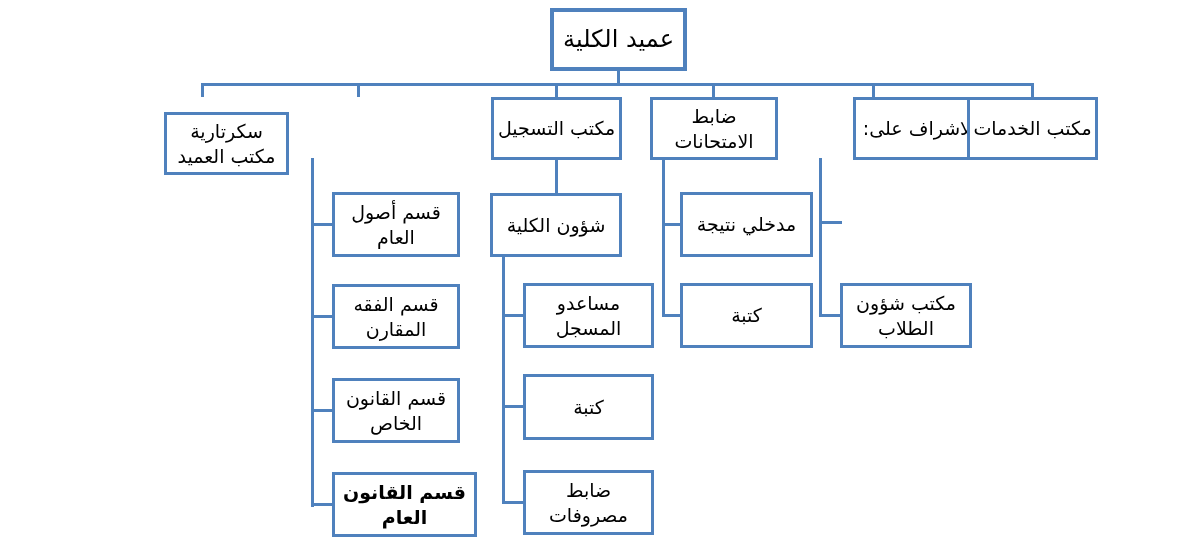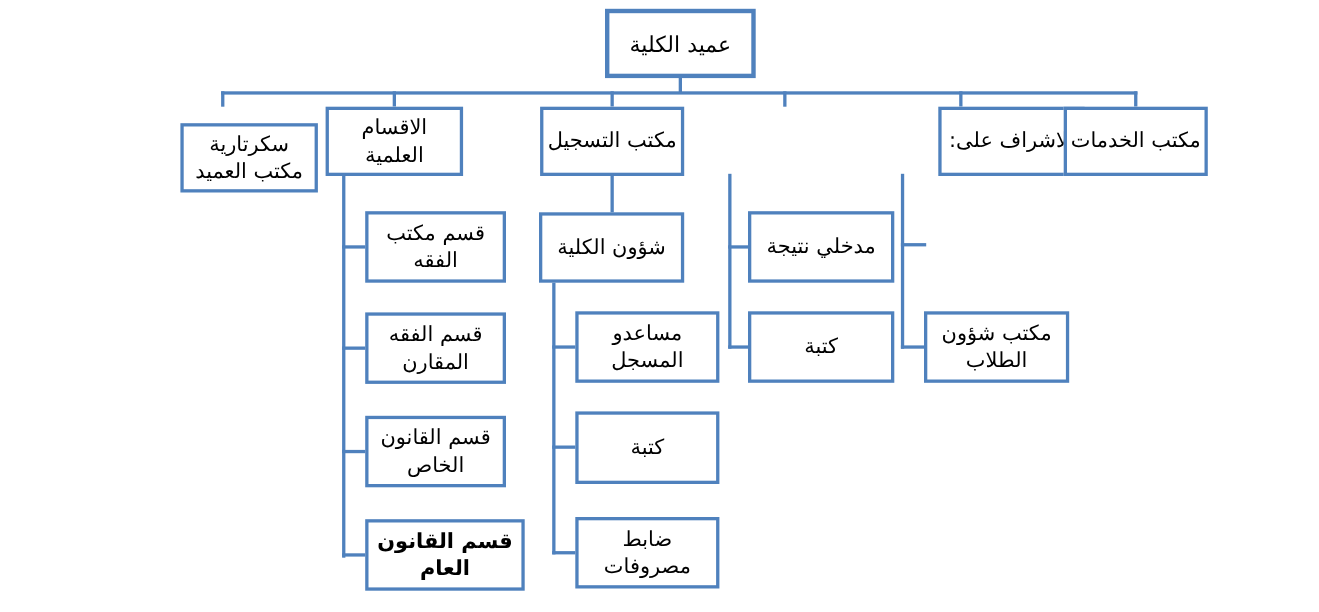--- a/index.html
+++ b/index.html
@@ -18,21 +18,21 @@
     background:#ffffff;
     color:#000000;
     display:flex;
     align-items:center;
     justify-content:center;
     text-align:center;
     font-size:19px;
     line-height:1.3;
     padding:1px 3px;
   }
-  .node.root{border-width:4px;font-size:20px;}
+  .node.root{border-width:4px;font-size:24px;}
   .node.bold{font-weight:bold;}
   .line{
     position:absolute;
     background:#4f81bd;
   }
 </style>
 </head>
 <body>
 
 <div id="canvas">
@@ -43,36 +43,36 @@
   <div class="line" style="left:201px;top:83px;width:833px;height:3px;"></div>
   <div class="line" style="left:201px;top:83px;width:3px;height:14px;"></div>
   <div class="line" style="left:357px;top:83px;width:3px;height:14px;"></div>
   <div class="line" style="left:555px;top:83px;width:3px;height:14px;"></div>
   <div class="line" style="left:712px;top:83px;width:3px;height:14px;"></div>
   <div class="line" style="left:872px;top:83px;width:3px;height:14px;"></div>
   <div class="line" style="left:1031px;top:83px;width:3px;height:14px;"></div>
 
   <div class="node" style="left:140px;top:112px;width:125px;height:63px;margin-left:24px;">سكرتارية مكتب العميد</div>
 
-  <div class="node" style="left:296px;top:97px;width:125px;height:63px;">الاقسام العلمية</div>
 
   <div class="node" style="left:491px;top:97px;width:131px;height:63px;">مكتب التسجيل</div>
 
+  <div class="node" style="left:650px;top:97px;width:128px;height:63px;">ضابط الامتحانات</div>
 
   <div class="node" style="left:807px;top:97px;width:133px;height:63px;margin-left:46px;">الاشراف على:</div>
 
   <div class="node" style="left:967px;top:97px;width:131px;height:63px;">مكتب الخدمات</div>
 
   <div class="line" style="left:311px;top:158px;width:3px;height:349px;"></div>
   <div class="line" style="left:311px;top:223px;width:23px;height:3px;"></div>
   <div class="line" style="left:311px;top:315px;width:23px;height:3px;"></div>
   <div class="line" style="left:311px;top:409px;width:23px;height:3px;"></div>
   <div class="line" style="left:311px;top:503px;width:23px;height:3px;"></div>
 
-  <div class="node" style="left:332px;top:192px;width:128px;height:65px;">قسم مكتب الفقه</div>
+  <div class="node" style="left:332px;top:192px;width:128px;height:65px;">قسم أصول العام</div>
   <div class="node" style="left:332px;top:284px;width:128px;height:65px;">قسم الفقه المقارن</div>
   <div class="node" style="left:332px;top:378px;width:128px;height:65px;">قسم القانون الخاص</div>
   <div class="node bold" style="left:332px;top:472px;width:145px;height:65px;">قسم القانون العام</div>
 
   <div class="line" style="left:555px;top:158px;width:3px;height:37px;"></div>
   <div class="line" style="left:502px;top:255px;width:3px;height:249px;"></div>
   <div class="line" style="left:502px;top:314px;width:23px;height:3px;"></div>
   <div class="line" style="left:502px;top:405px;width:23px;height:3px;"></div>
   <div class="line" style="left:502px;top:501px;width:23px;height:3px;"></div>
 

